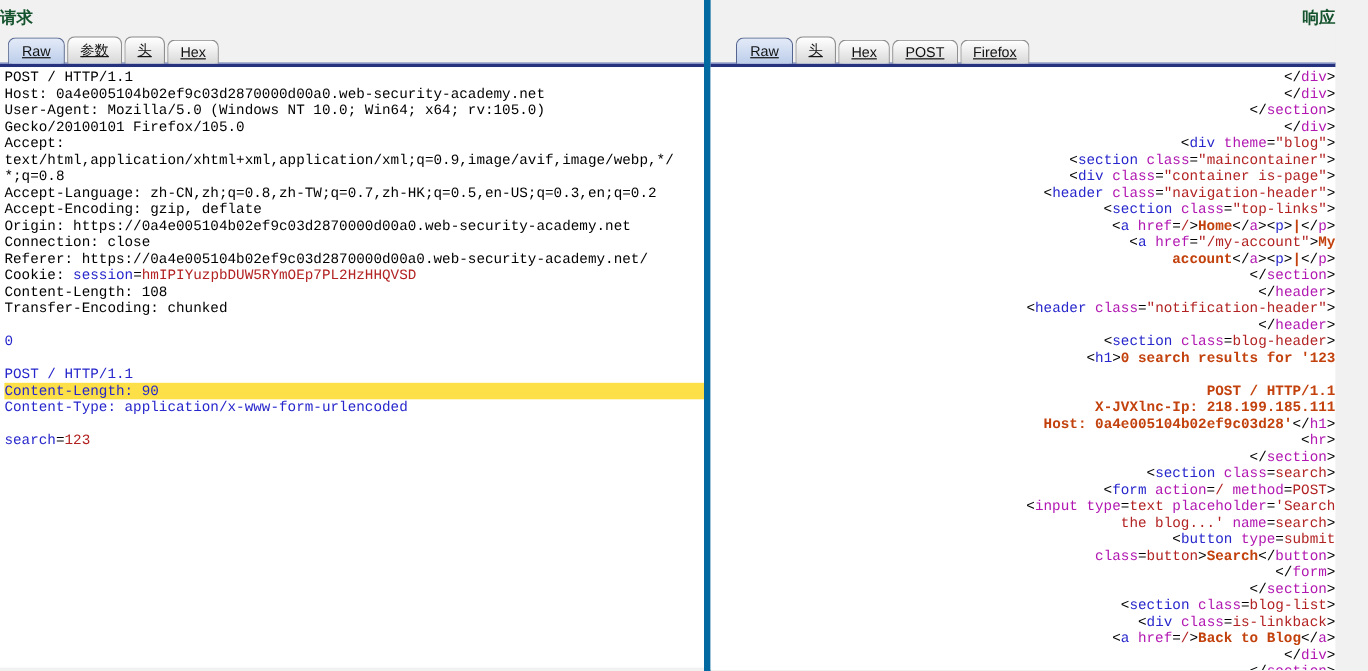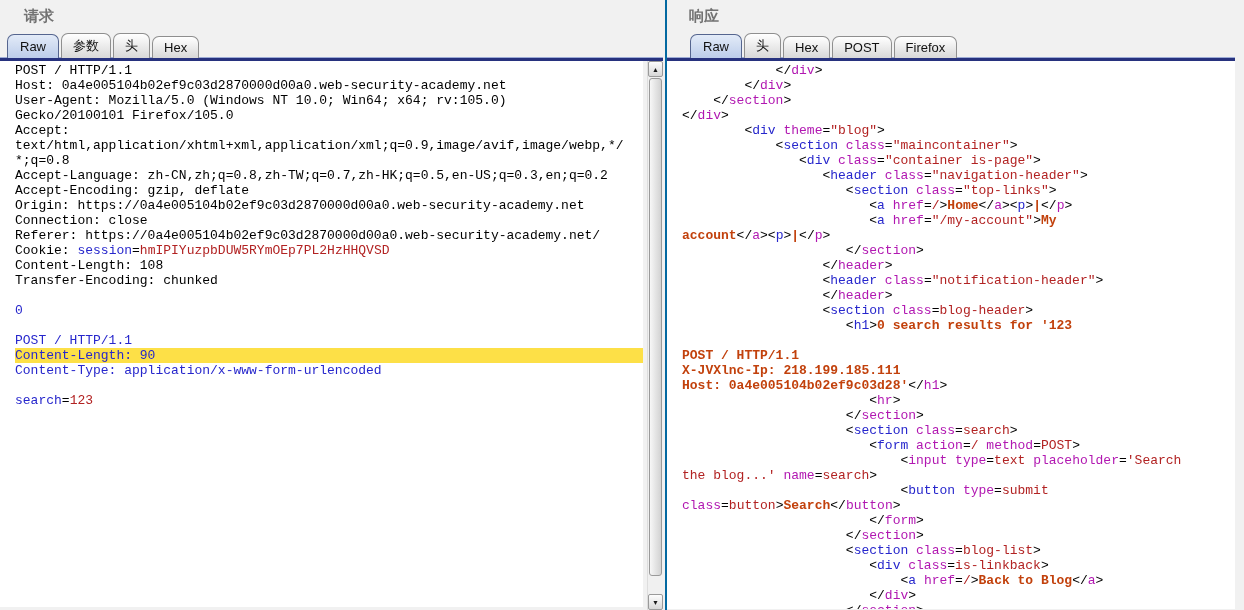--- a/index.html
+++ b/index.html
@@ -3,27 +3,27 @@
 <meta charset="utf-8">
 <style>
   html,body{margin:0;padding:0;}
   body{
     width:1244px;height:610px;position:relative;overflow:hidden;
     background:#f1f1f1;
     font-family:"Liberation Sans", sans-serif;
   }
   .panel{position:absolute;top:0;height:610px;background:#f1f1f1;}
   #panel-request{left:0;width:663px;}
-  #panel-response{left:665px;width:568px;border-left:2px solid #0369a1;}
+  #panel-response{left:640px;width:568px;border-left:6px solid #0369a1;text-align:right;}
   .panel-title{
-    font-weight:bold;font-size:15px;color:#737373;
-    padding:7px 0 6px 24px;height:19px;box-sizing:content-box;
+    font-weight:bold;font-size:15px;color:#14532d;
+    padding:7px 0 6px 0;height:19px;box-sizing:content-box;
   }
   #panel-response .panel-title{padding-left:22px;}
-  .tabbar{display:flex;align-items:flex-end;padding-left:7px;height:25px;position:relative;z-index:2;}
+  .tabbar{display:flex;align-items:flex-end;padding-left:7px;height:25px;position:relative;z-index:2;text-decoration:underline;}
   #panel-response .tabbar{padding-left:23px;}
   .tab{
     font-size:13px;color:#111;padding:3px 11px 3px;margin-right:2px;
     border:1px solid #8f8f8f;border-bottom:none;border-radius:7px 7px 0 0;
     background:linear-gradient(#ffffff,#d8d8d8);
     position:relative;bottom:-1px;cursor:default;white-space:nowrap;
   }
   .tab.selected{
     background:linear-gradient(#e3ebf8,#bccdea);
     border-color:#55658f;padding:4px 12px 4px;
@@ -31,21 +31,21 @@
   .tab-underline{height:3px;background:#27327e;border-top:1px solid #9dacd6;}
   .code{
     background:#ffffff;
     font-family:"Liberation Mono","DejaVu Sans Mono",monospace;
     font-size:13px;line-height:15px;color:#000;
     white-space:pre;overflow:hidden;
     padding:2px 0 0 4px;
     height:546px;
   }
   #panel-request .code{width:643px;box-sizing:border-box;}
-  .line{min-height:15px;margin-left:11px;}
+  .line{min-height:15px;}
   .line.hl{background:#fde047;}
   .tk{color:#000000;}
   .tb{color:#2626cc;}
   .tm{color:#b117b1;}
   .tr{color:#b22222;}
   .tB{color:#c2410c;font-weight:bold;}
   
   .scrollbar{
     position:absolute;left:647px;top:61px;width:16px;height:549px;
     background:#f0f0f0;border-left:1px solid #dddddd;box-sizing:border-box;

